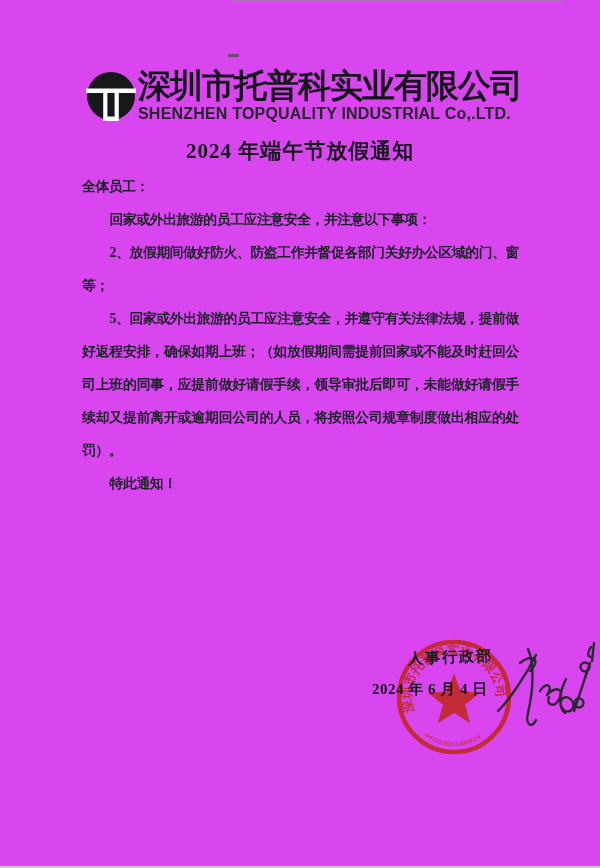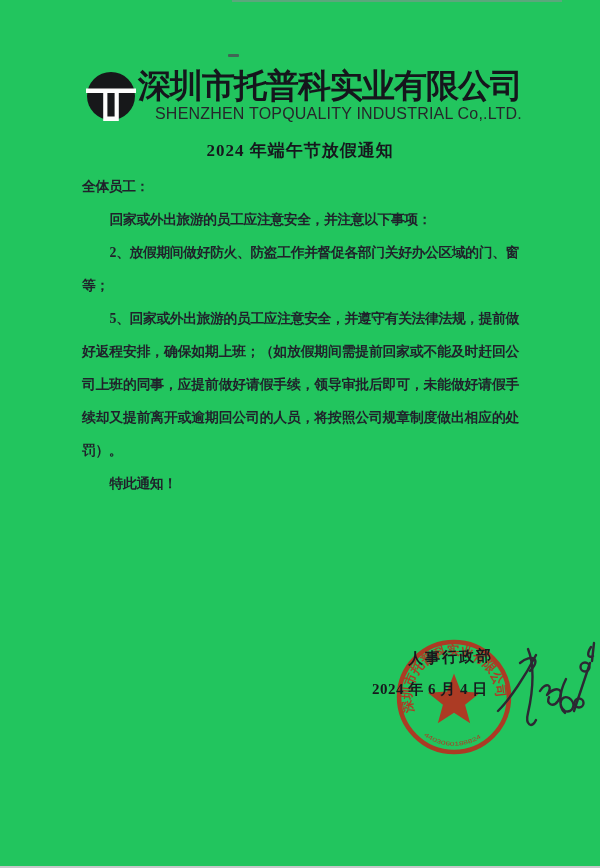--- a/index.html
+++ b/index.html
@@ -1,42 +1,42 @@
 <!DOCTYPE html>
 <html><head>
 <meta charset="utf-8">
 <style>
   html,body{margin:0;padding:0;}
   body{width:600px;height:868px;background:#ffffff;}
   .page{
     position:relative;width:600px;height:868px;overflow:hidden;
-    background:#22c55e;color:#1e1f26;
+    background:#d946ef;color:#1e1f26;
     font-family:"Liberation Serif", serif;
   }
   
   .scan-top{position:absolute;top:0;left:232px;width:330px;height:2px;background:#8a8f95;opacity:.55;}
   .scan-dash{position:absolute;top:54px;left:228px;width:11px;height:3px;background:#4a4d52;opacity:.8;border-radius:1px;}
   .scan-bottom{position:absolute;bottom:0;left:0;width:600px;height:2px;background:#c7c9cb;}
 
   
   .letterhead{position:absolute;top:68px;left:86px;display:flex;align-items:flex-start;}
   .logo{width:50px;height:50px;flex:0 0 auto;margin-top:3px;}
   .names{margin-left:2px;}
   .company-cn{
     font-size:33px;line-height:36px;letter-spacing:-1px;font-weight:600;
     white-space:nowrap;color:#15161c;
   }
   .company-en{
     font-family:"Liberation Sans", sans-serif;
-    font-size:16px;line-height:19px;letter-spacing:0.2px;font-weight:400;
-    white-space:nowrap;color:#26272b;text-align:right;
+    font-size:16px;line-height:19px;letter-spacing:0.2px;font-weight:700;
+    white-space:nowrap;color:#26272b;
   }
   .doc-title{
     position:absolute;top:138px;left:0;width:600px;text-align:center;
-    font-size:17px;line-height:26px;font-weight:bold;letter-spacing:1px;color:#16171d;
+    font-size:21px;line-height:26px;font-weight:bold;letter-spacing:1px;color:#16171d;
   }
 
   
   .doc-body{
     position:absolute;top:170px;left:82px;width:437px;
     font-size:13.8px;font-weight:bold;line-height:33px;
     letter-spacing:-0.4px;text-align:justify;color:#20222b;
   }
   .doc-body p{margin:0;text-indent:2em;}
   .doc-body p.salutation{text-indent:0;}

